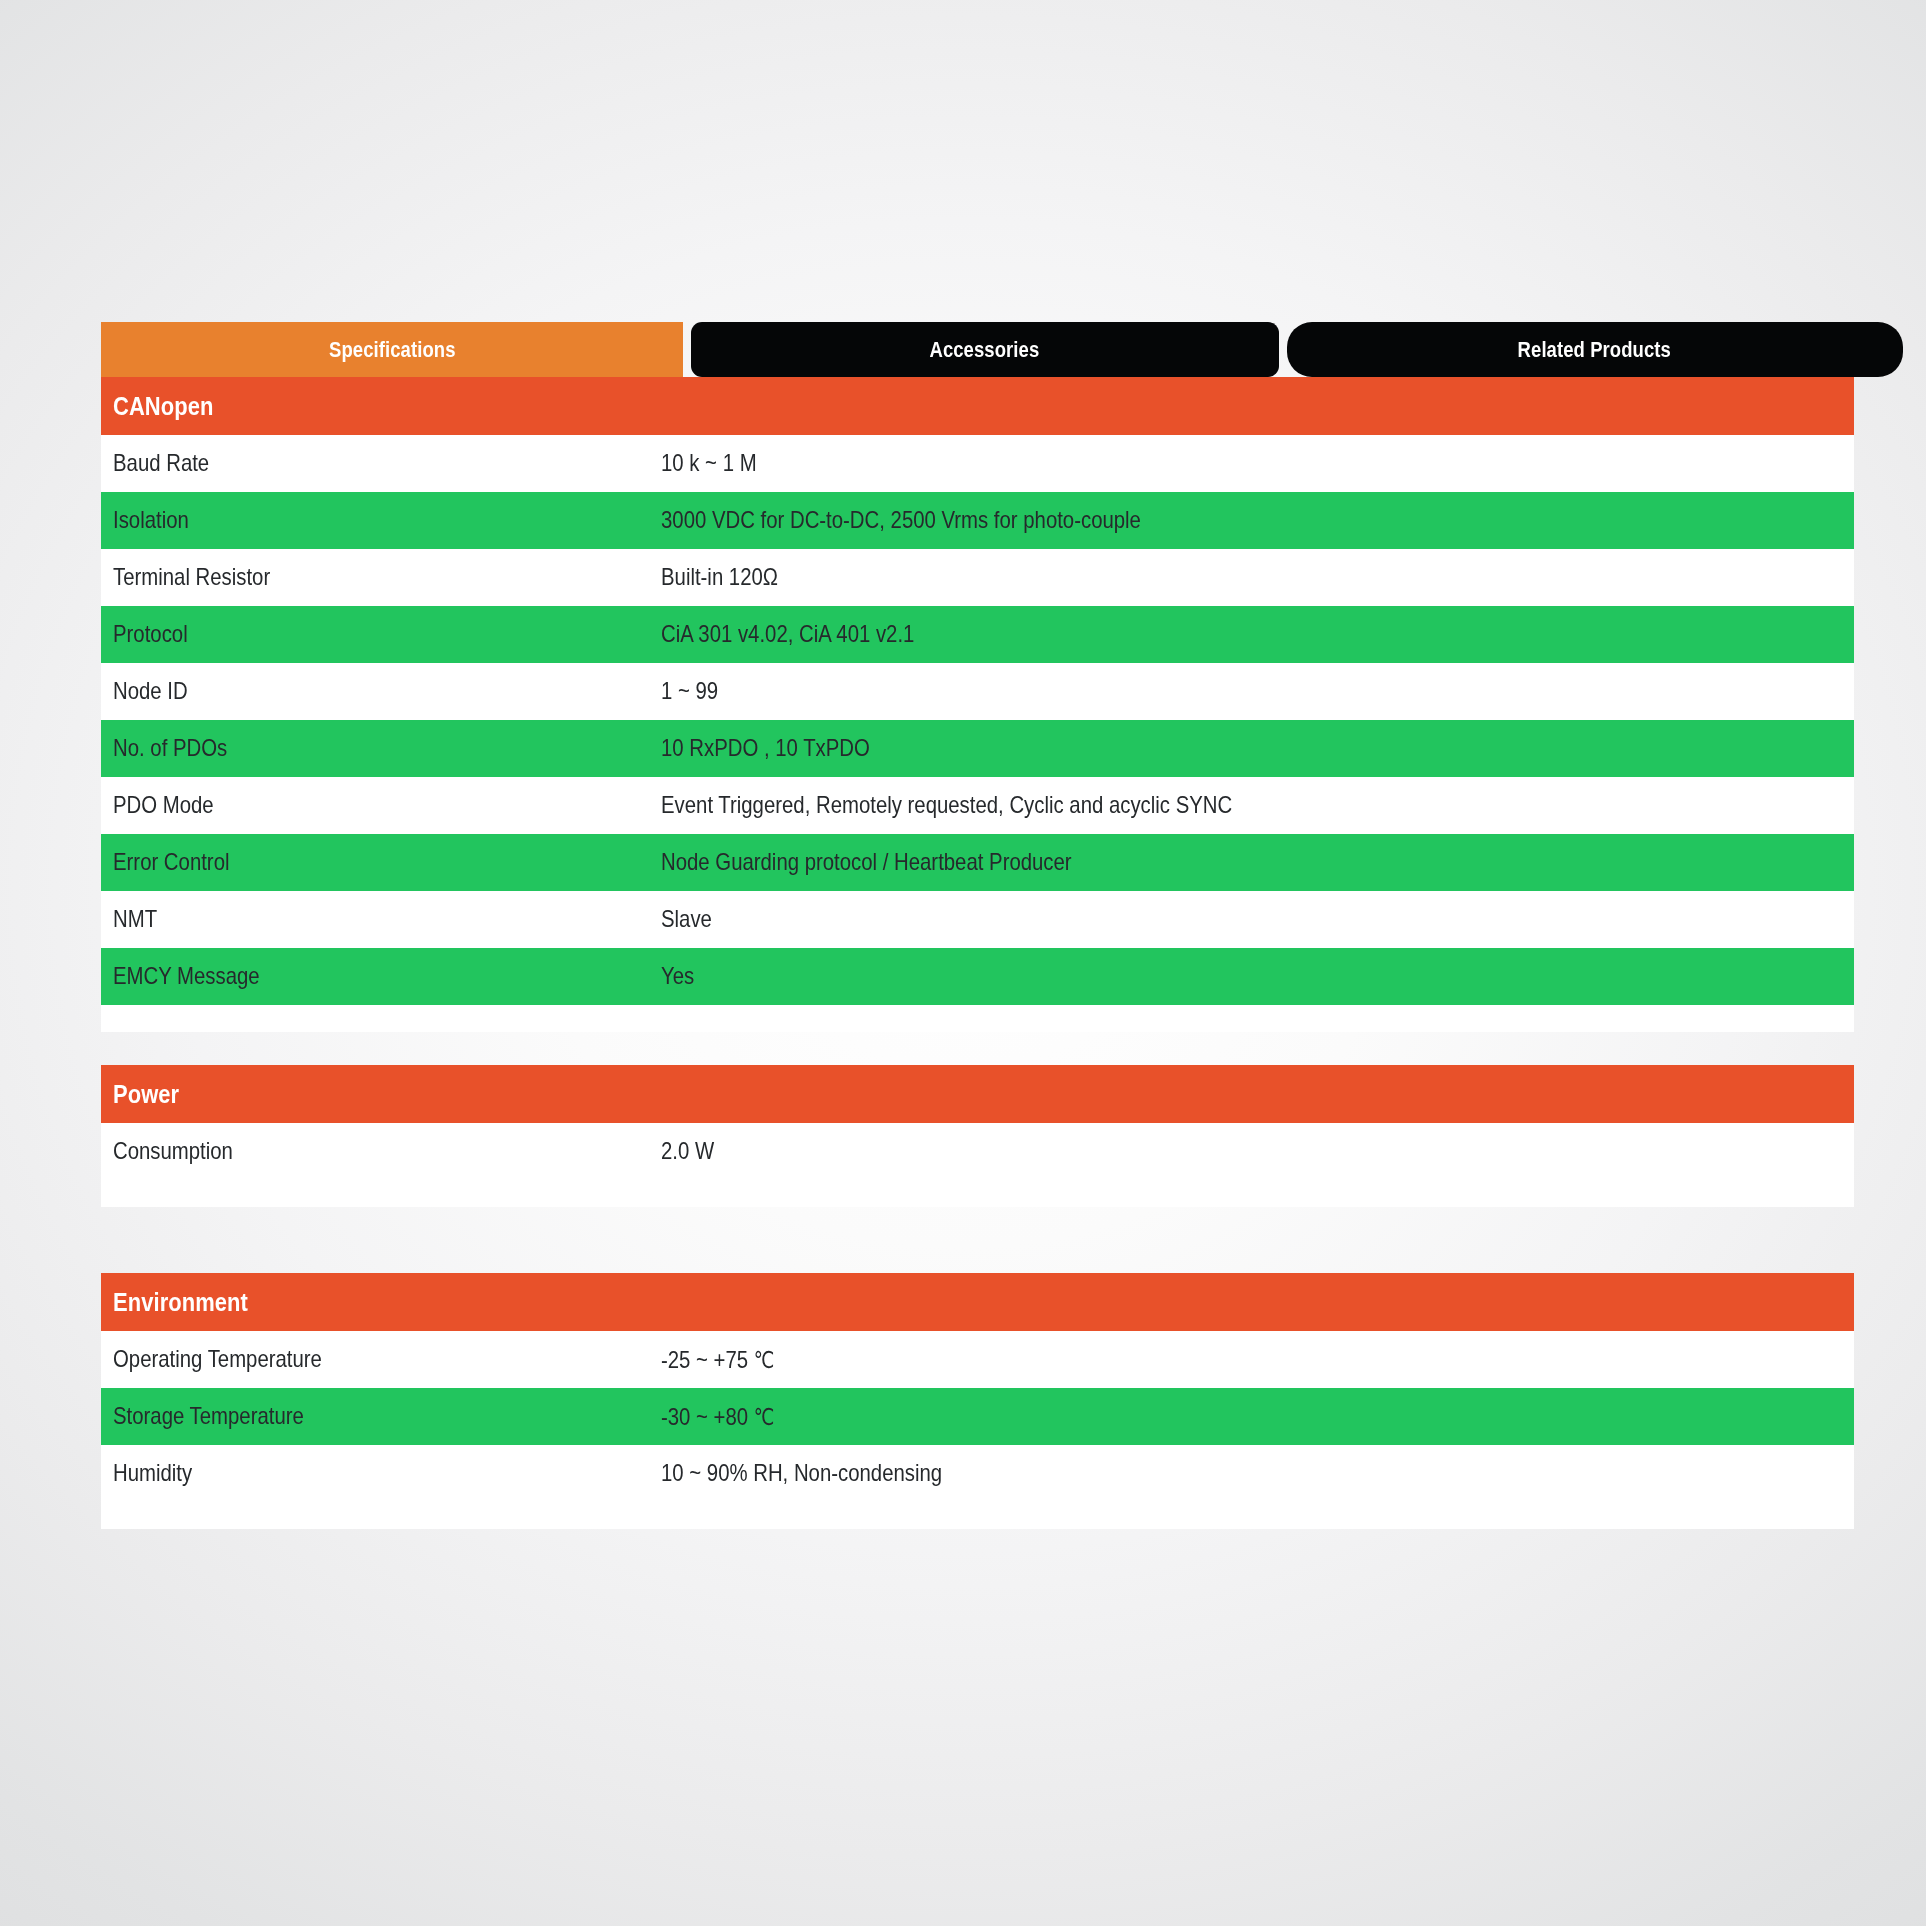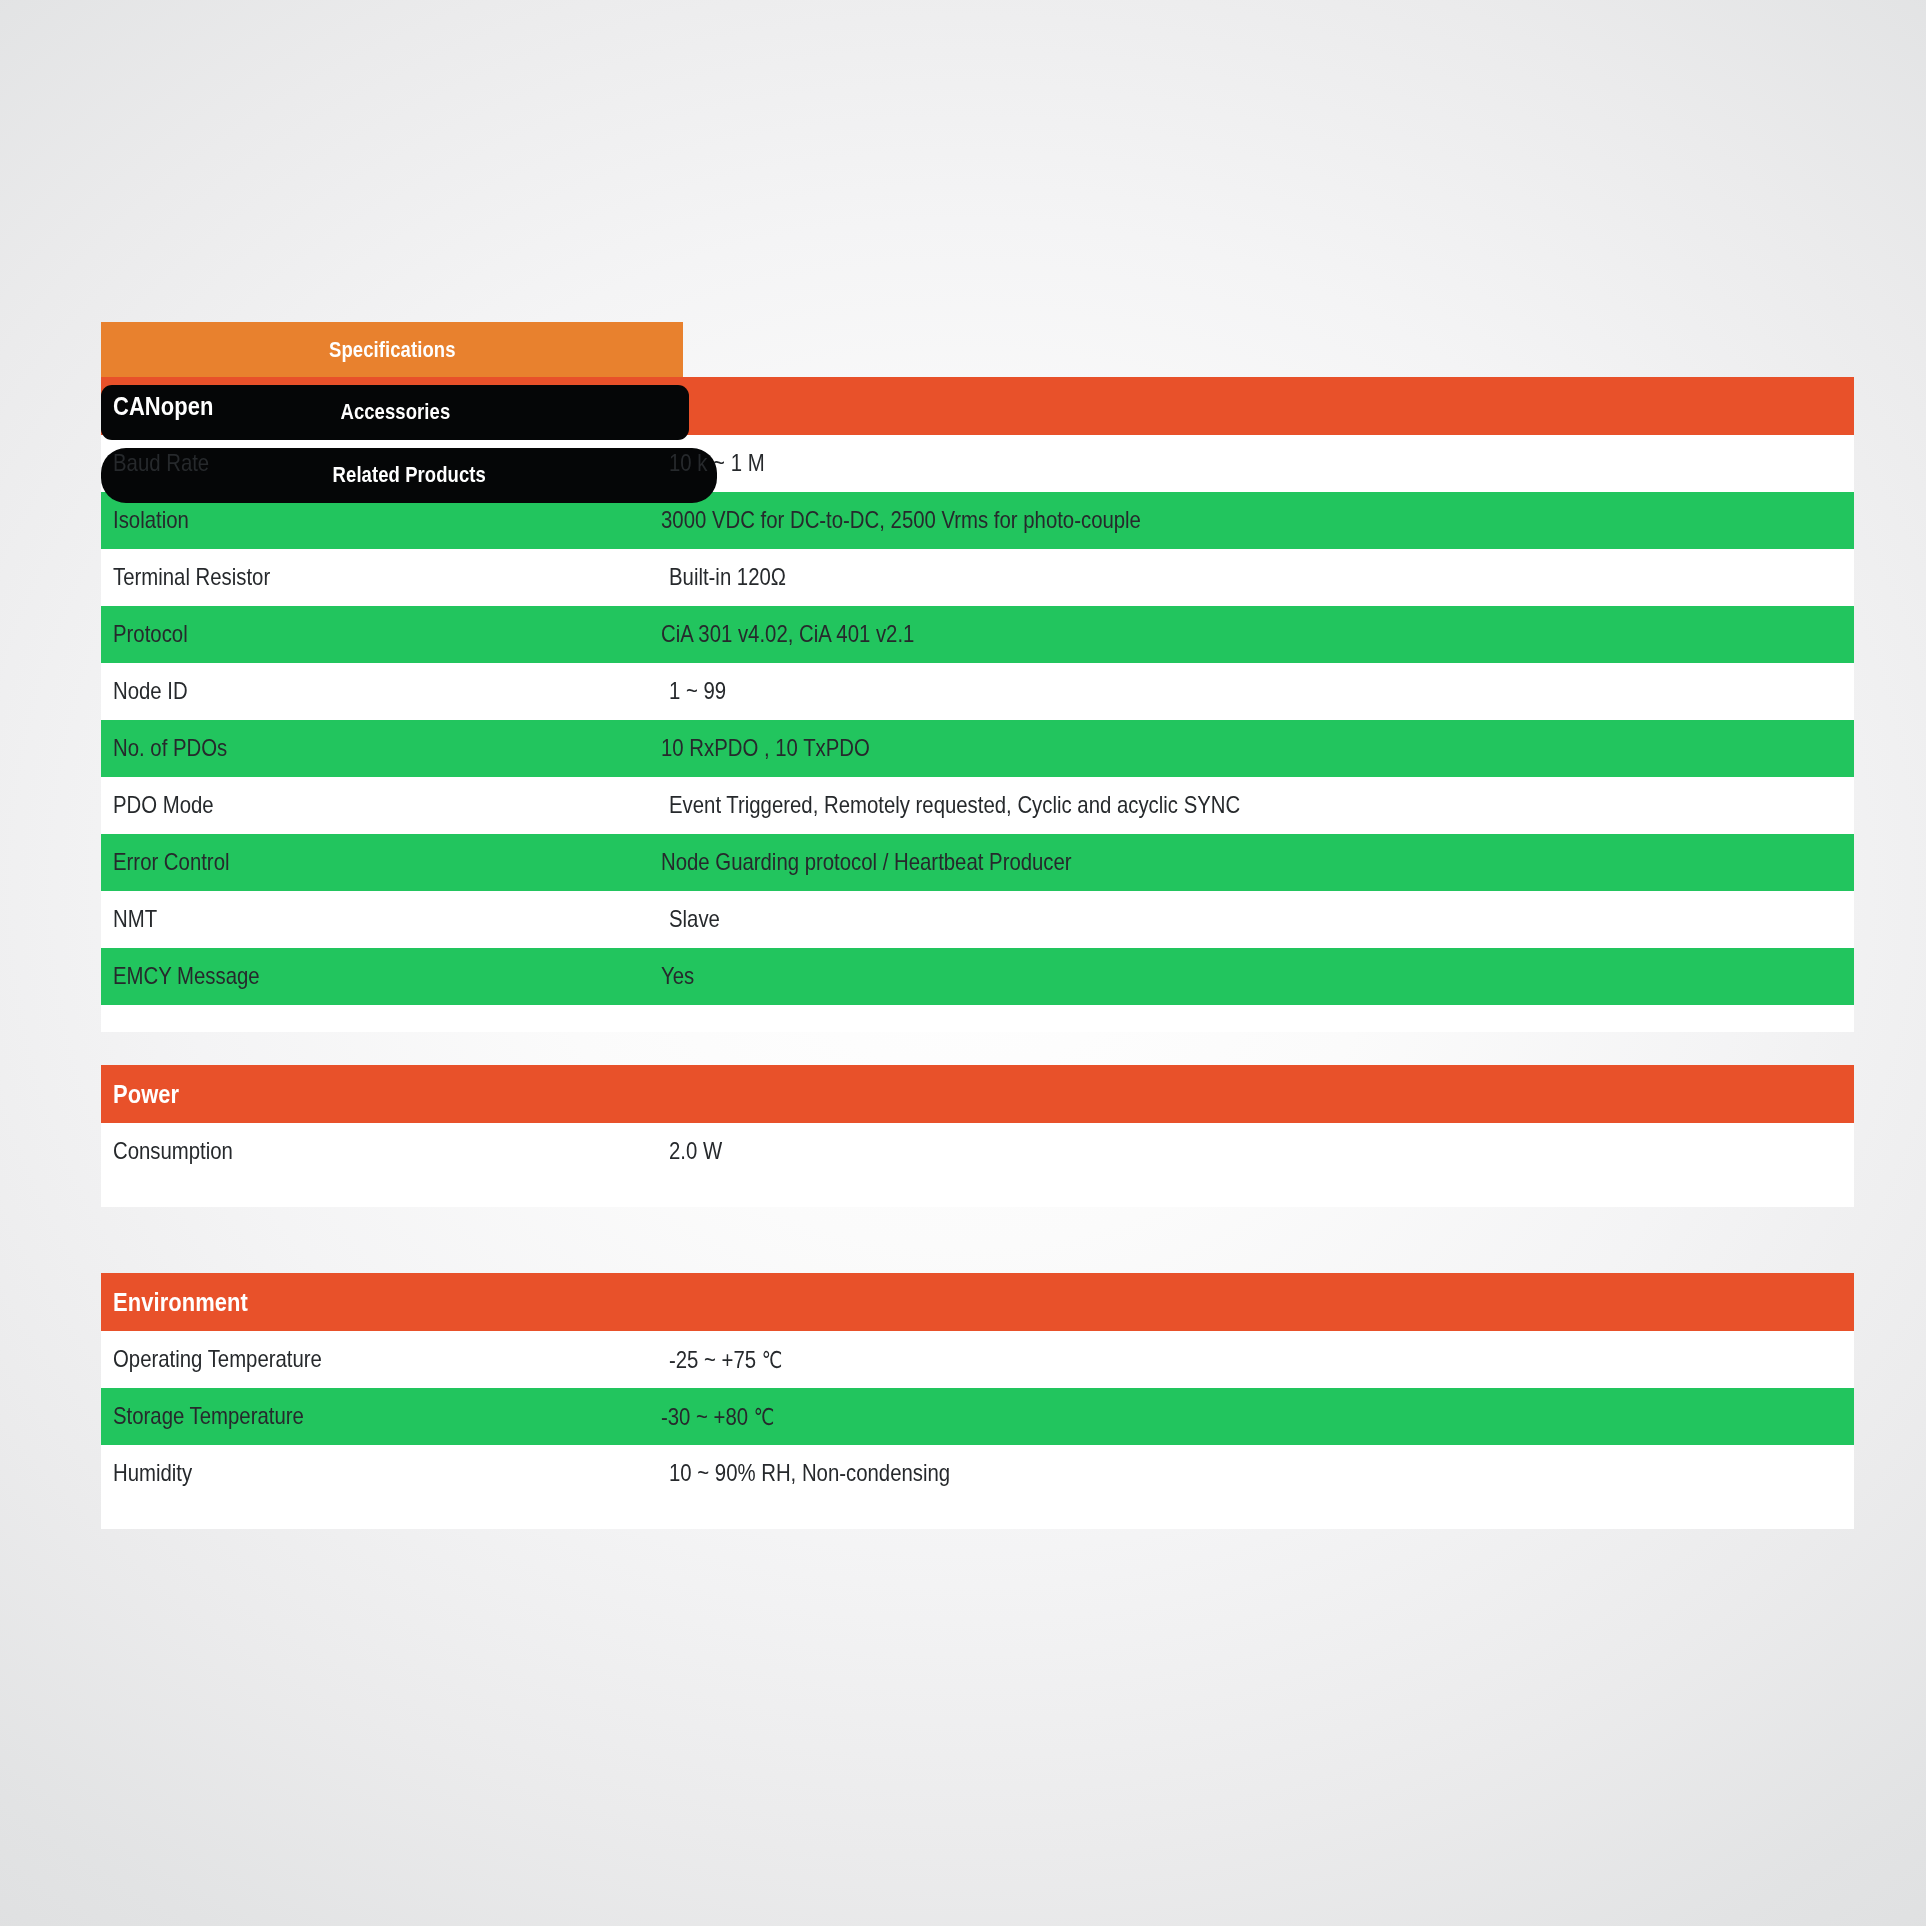--- a/index.html
+++ b/index.html
@@ -36,21 +36,20 @@
     left: 101px;
     top: 322px;
     width: 1753px;
   }
 
   
   .tab-bar {
     display: flex;
     gap: 7.8px;
     height: 55px;
-    flex-direction: column;
   }
 
   .tab {
     flex: 0 0 auto;
     display: flex;
     align-items: center;
     justify-content: center;
     color: #ffffff;
     font-size: 22px;
     font-weight: bold;
@@ -94,21 +93,21 @@
   }
 
   .rows { background: #ffffff; }
 
   .spec-row {
     display: flex;
     align-items: center;
     height: 57px;
     padding-left: 12px;
   }
-  .spec-row.odd  { background: #ffffff; gap: 8px; }
+  .spec-row.odd  { background: #ffffff; }
   .spec-row.even { background: #22c55e; }
 
   .row-label {
     flex: 0 0 548px;
     color: #26292c;
     font-size: 23.4px;
     font-stretch: condensed;
     transform: scaleX(0.87);
     transform-origin: left center;
     white-space: nowrap;

